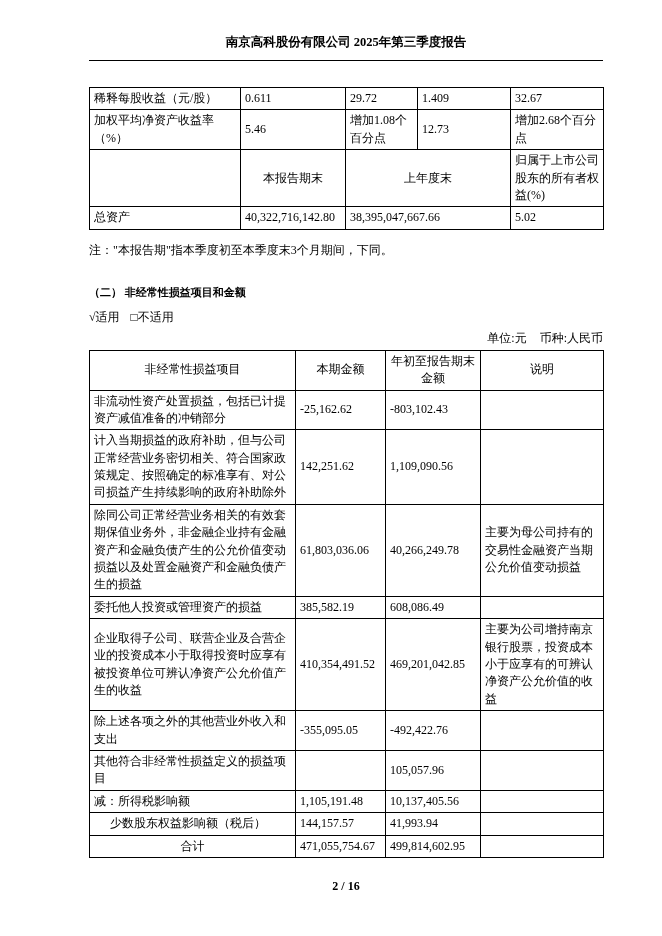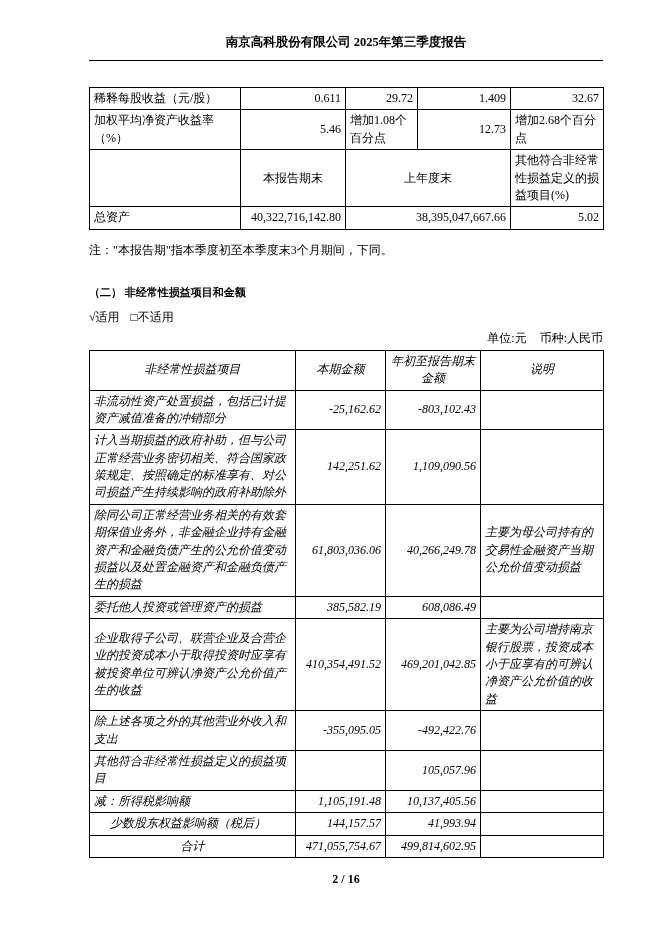--- a/index.html
+++ b/index.html
@@ -31,33 +31,33 @@
   }
   td {
     border:1px solid #000;
     padding:2px 4px;
     vertical-align:middle;
     line-height:1.45;
     word-break:break-all;
     overflow-wrap:break-word;
   }
   .al { text-align:left; }
-  .ar { text-align:right; }
+  .ar { text-align:left; }
   .ac { text-align:center; }
   .t1 { margin-top:26px; }
   .note { margin-top:11px; line-height:1.5; }
   .sec-heading { margin-top:26px; font-weight:bold; font-size:11px; }
   .applicability { margin-top:9px; }
   .applicability span { margin-right:8px; }
   .unit-line { margin-top:4px; text-align:right; }
   .unit-line span { margin-left:10px;font-family:Liberation Serif, serif; }
-  .t2 { margin-top:3px;font-style:italic; }
+  .t2 { margin-top:3px; }
   .indent { padding-left:20px; }
   .page-footer {
-    margin-top:14px;
+    margin-top:21px;
     width:514px;
     text-align:center;
     font-weight:bold;
   }
 </style>
 </head>
 <body>
 
 <div class="page">
 
@@ -85,21 +85,21 @@
         <td class="al">加权平均净资产收益率（%）</td>
         <td class="ar">5.46</td>
         <td class="al">增加1.08个百分点</td>
         <td class="ar">12.73</td>
         <td class="al">增加2.68个百分点</td>
       </tr>
       <tr>
         <td class="al"></td>
         <td class="ac">本报告期末</td>
         <td class="ac" colspan="2">上年度末</td>
-        <td class="al">其他符合非经常性损益定义的损益项目(%)</td>
+        <td class="al">归属于上市公司股东的所有者权益(%)</td>
       </tr>
       <tr>
         <td class="al">总资产</td>
         <td class="ar">40,322,716,142.80</td>
         <td class="ar" colspan="2">38,395,047,667.66</td>
         <td class="ar">5.02</td>
       </tr>
     </tbody>
   </table>
 

